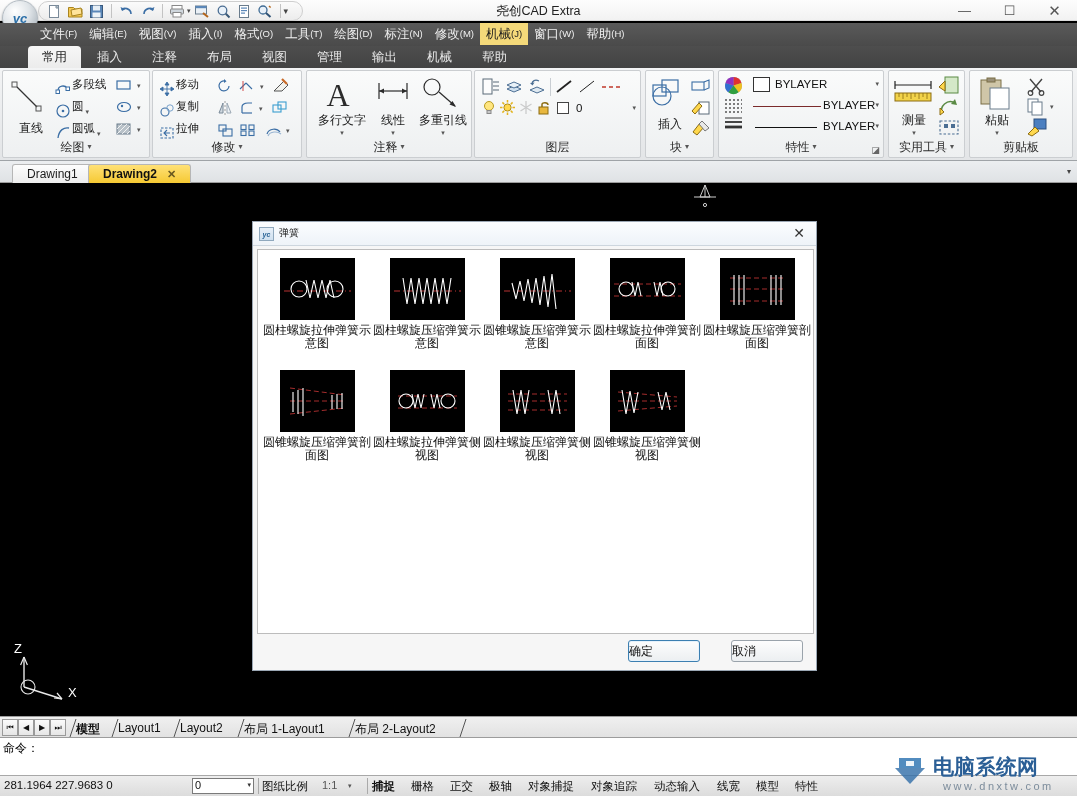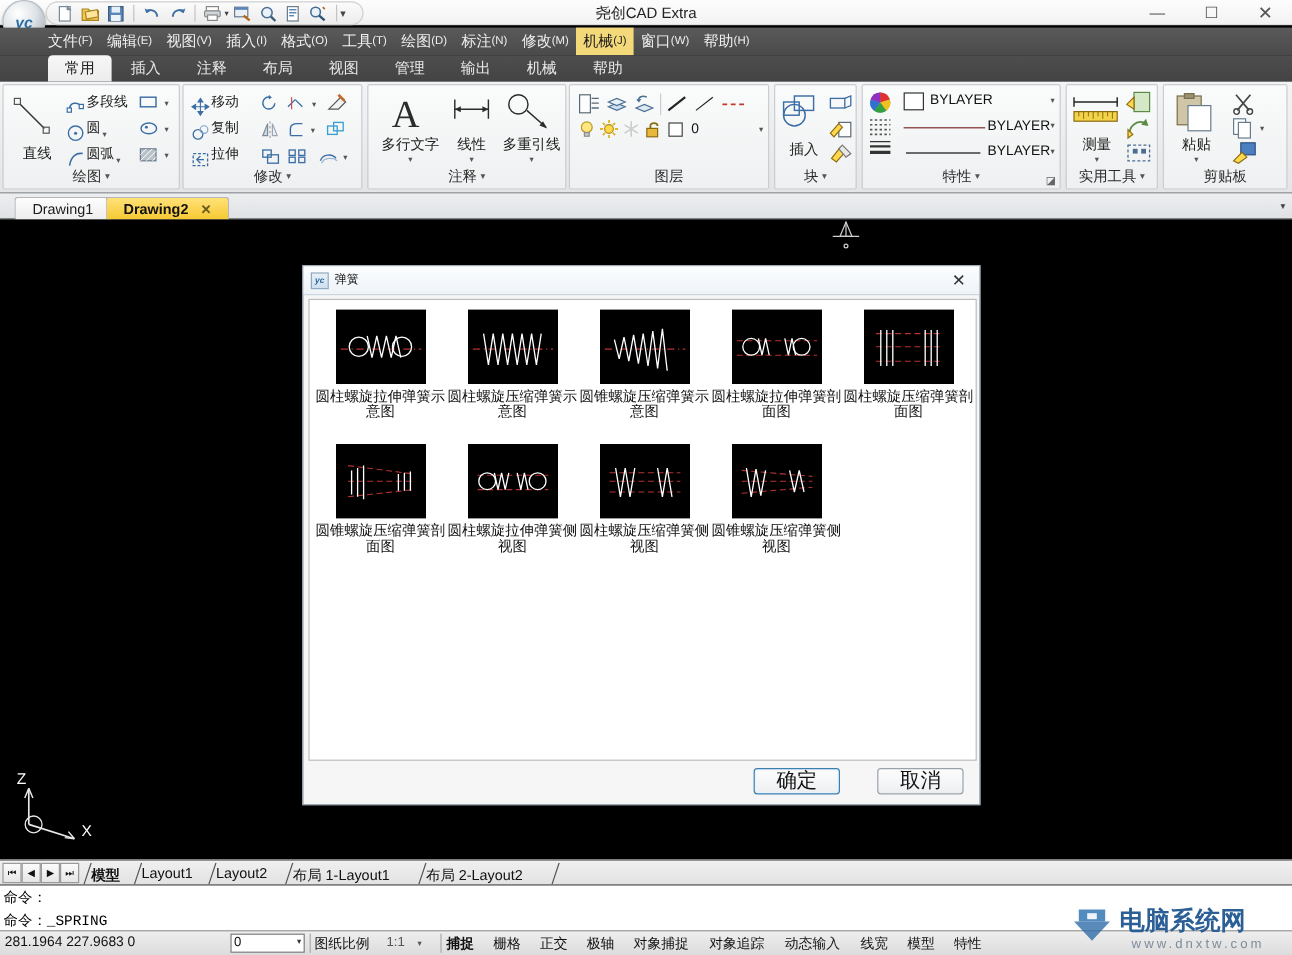--- a/index.html
+++ b/index.html
@@ -71,21 +71,21 @@
 
   
   .ribbon-tabs {
     position: absolute; top: 46px; left: 0; width: 1077px; height: 22px;
     background: linear-gradient(#4e4e4e,#434343);
   }
   .rtab {
     float: left; padding: 4px 14px; color: #e8e8e8; font-size: 12.5px;
     line-height: 14px; margin-left: 2px;
   }
-  .rtab:first-child { margin-left: 40px; }
+  .rtab:first-child { margin-left: 28px; }
   .rtab.active {
     background: linear-gradient(#f7f7f7,#ececec);
     color: #1f1f1f;
     border-radius: 4px 4px 0 0;
   }
 
   
   .ribbon {
     position: absolute; top: 68px; left: 0; width: 1077px; height: 93px;
     background: linear-gradient(#f3f4f5,#e3e5e7);
@@ -214,21 +214,21 @@
     position: absolute; right: 8px; top: 3px; width: 18px; height: 18px;
     text-align: center; line-height: 17px; font-size: 14px; color: #333;
   }
   .dlg-body {
     position: absolute; left: 4px; top: 27px; width: 557px; height: 385px;
     background: #fff; border: 1px solid #bcbcbc;
   }
   .dlg-footer { position: absolute; left: 0; bottom: 0; width: 565px; height: 38px; }
   .dbtn {
     position: absolute; top: 8px; width: 72px; height: 22px;
-    font-size: 17px; color: #111; text-align: center; line-height: 20px;
+    font-size: 12px; color: #111; line-height: 20px;
     background: linear-gradient(#fdfdfd,#eceff1);
     border: 1px solid #9aa3ab; border-radius: 3px;
   }
   .dbtn.default {
     border: 1px solid #3c7fb1;
     box-shadow: inset 0 0 0 1px #e7f2fb;
   }
 
   .grid { position: absolute; left: 0; top: 8px; width: 557px; }
   .cell {
@@ -912,21 +912,20 @@
     <div class="ltab" style="left:180px;">Layout2</div>
     <div class="ltab" style="left:244px;">布局 1-Layout1</div>
     <div class="ltab" style="left:355px;">布局 2-Layout2</div>
     <svg style="position:absolute;left:68px;top:2px;" width="400" height="18">
       <path d="M2 18 L8 0 M44 18 L50 0 M106 18 L112 0 M170 18 L176 0 M281 18 L287 0 M392 18 L398 0" stroke="#555" stroke-width="1" fill="none"></path>
     </svg>
   </div>
 
   <div class="cmdarea">
     <div class="cmdline">命令：</div>
-    <div class="cmdline">命令：_SPRING</div>
   </div>
 
   <div class="statusbar">
     <div class="coords">281.1964 227.9683 0</div>
     <div class="st-combo">
       <span>0</span>
       <span class="cb-arrow">▾</span>
     </div>
     <div class="st-sep" style="left:258px;"></div>
     <div class="st-lbl" style="left:262px;">图纸比例</div>

